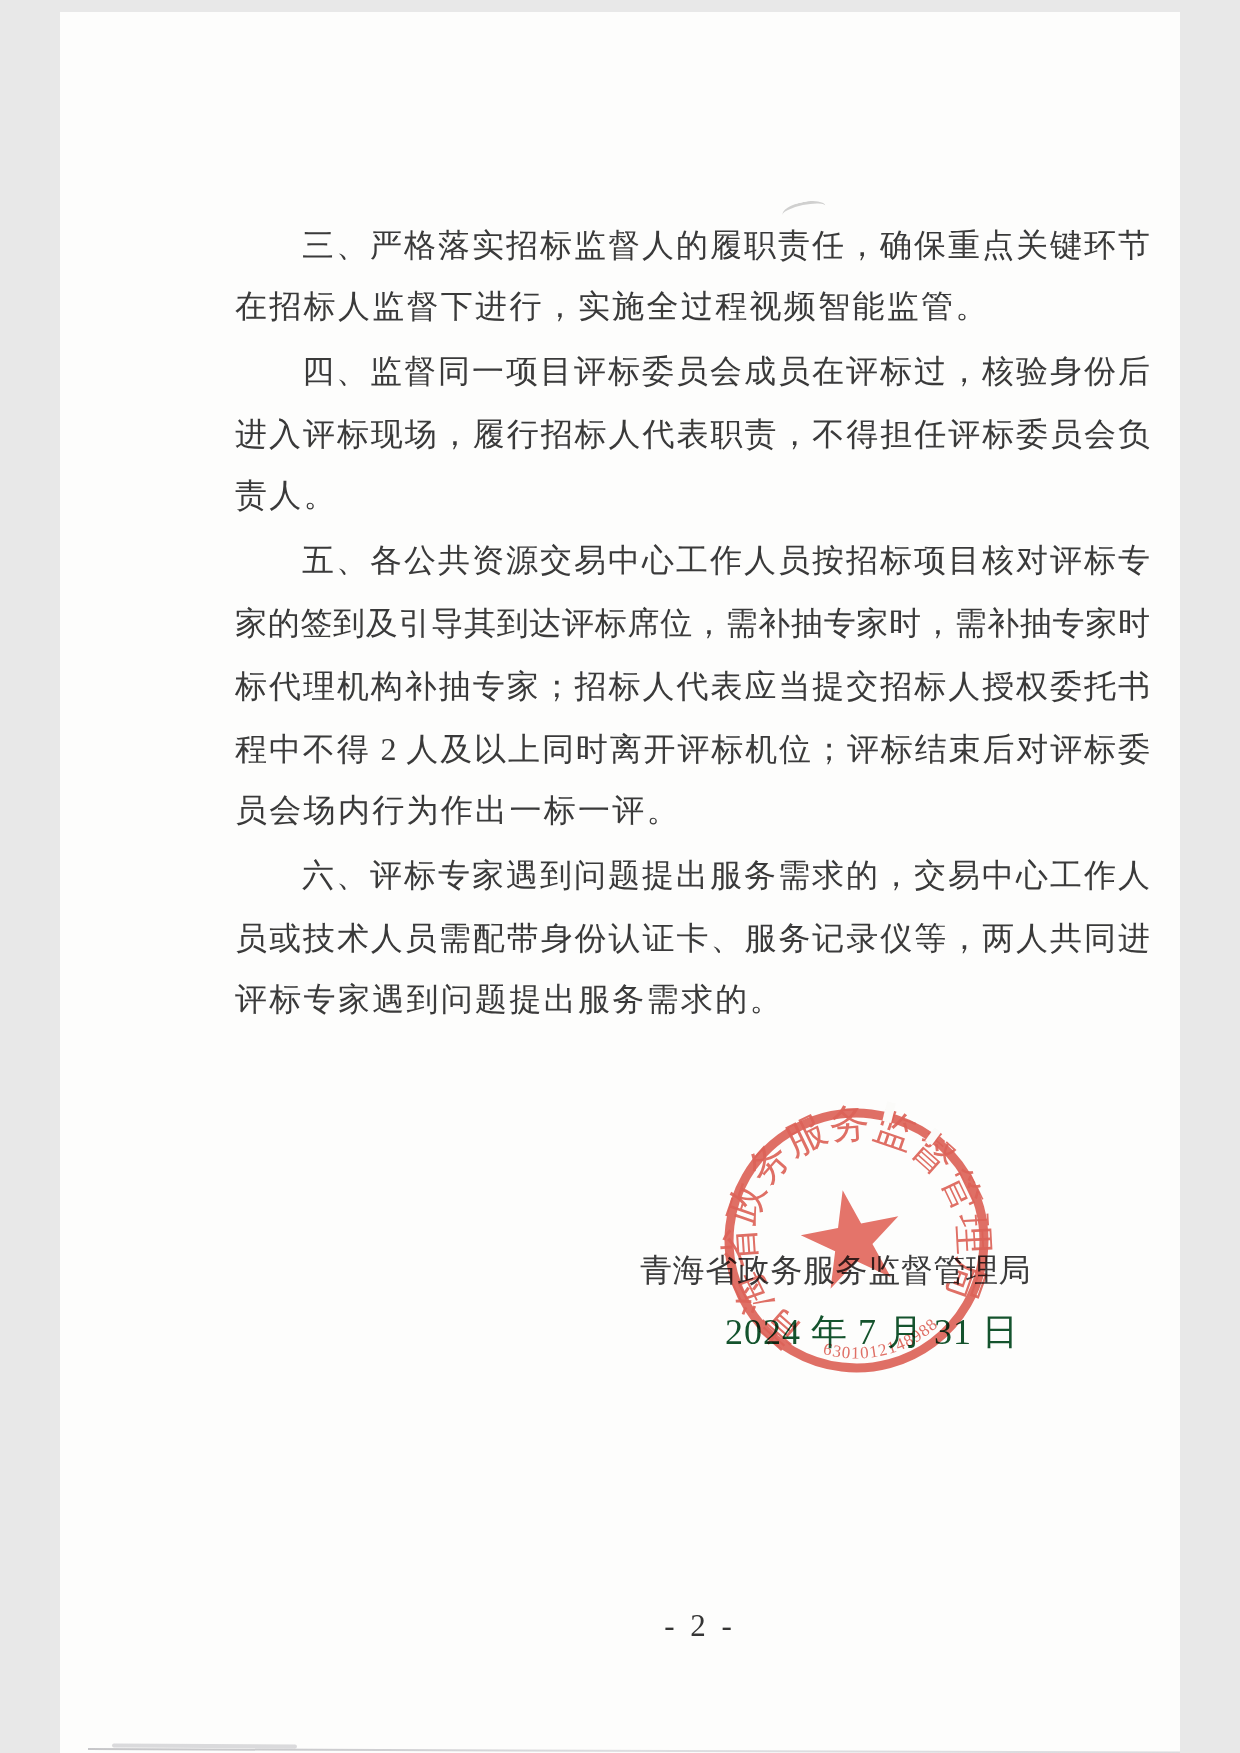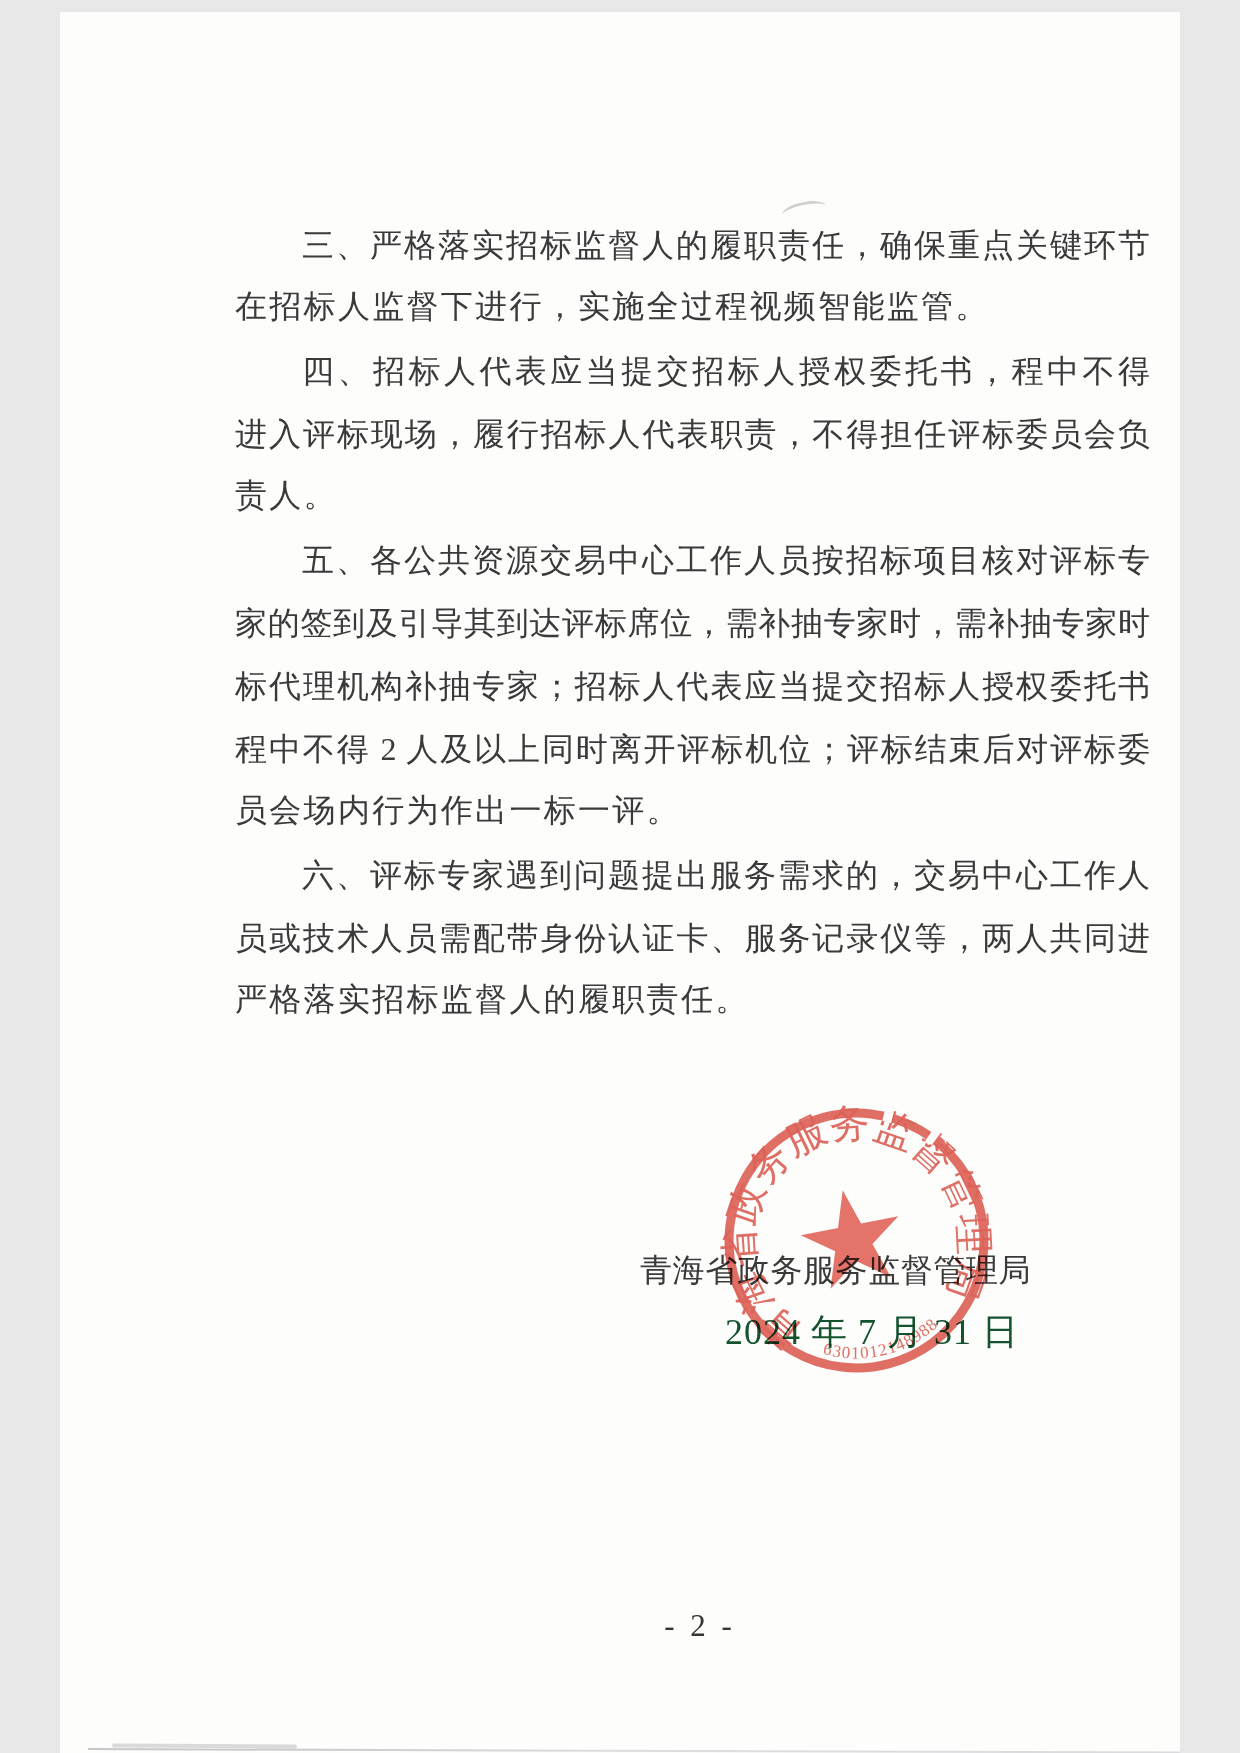--- a/index.html
+++ b/index.html
@@ -72,31 +72,31 @@
   }
 </style>
 </head>
 <body>
 
 <div class="page">
 
   <div class="body-text">
     <div class="line l-indent">三、严格落实招标监督人的履职责任，确保重点关键环节</div>
     <div class="line l-end">在招标人监督下进行，实施全过程视频智能监管。</div>
-    <div class="line l-indent">四、招标人代表应当提交招标人授权委托书，程中不得</div>
+    <div class="line l-indent">四、监督同一项目评标委员会成员在评标过，核验身份后</div>
     <div class="line">进入评标现场，履行招标人代表职责，不得担任评标委员会负</div>
     <div class="line l-end">责人。</div>
     <div class="line l-indent">五、各公共资源交易中心工作人员按招标项目核对评标专</div>
     <div class="line">家的签到及引导其到达评标席位，需补抽专家时，需补抽专家时</div>
     <div class="line">标代理机构补抽专家；招标人代表应当提交招标人授权委托书</div>
     <div class="line">程中不得 2 人及以上同时离开评标机位；评标结束后对评标委</div>
     <div class="line l-end">员会场内行为作出一标一评。</div>
     <div class="line l-indent">六、评标专家遇到问题提出服务需求的，交易中心工作人</div>
     <div class="line">员或技术人员需配带身份认证卡、服务记录仪等，两人共同进</div>
-    <div class="line l-end">严格落实招标监督人的履职责任。</div>
+    <div class="line l-end">评标专家遇到问题提出服务需求的。</div>
   </div>
 
   <div class="signature">青海省政务服务监督管理局</div>
   <div class="doc-date">2024 年 7 月 31 日</div>
 
   <svg class="seal" viewBox="-140 -140 280 280" xmlns="http://www.w3.org/2000/svg">
     <g transform="rotate(-15)">
 
       <circle r="127" fill="none" stroke="#dc574c" stroke-width="9" opacity="0.92"></circle>
 

